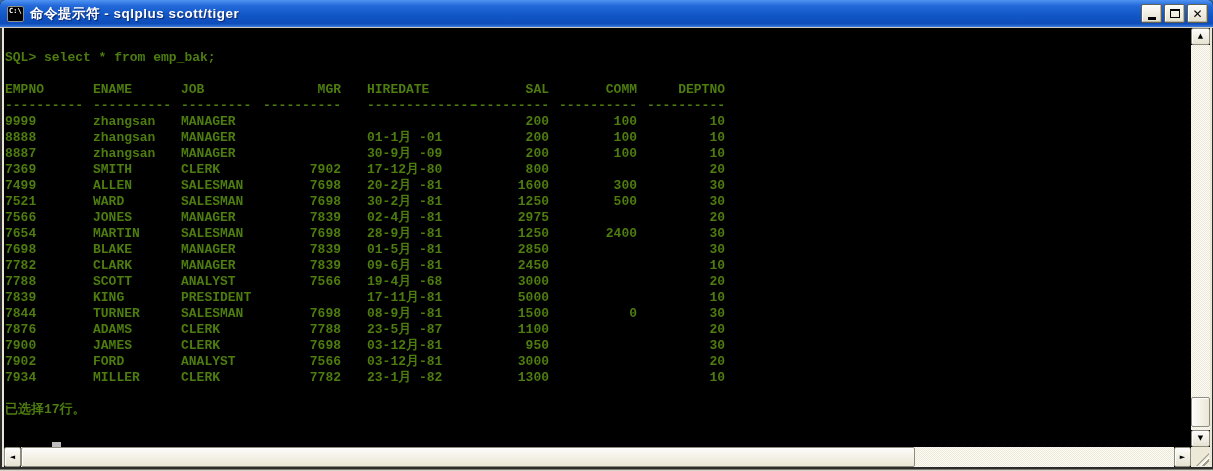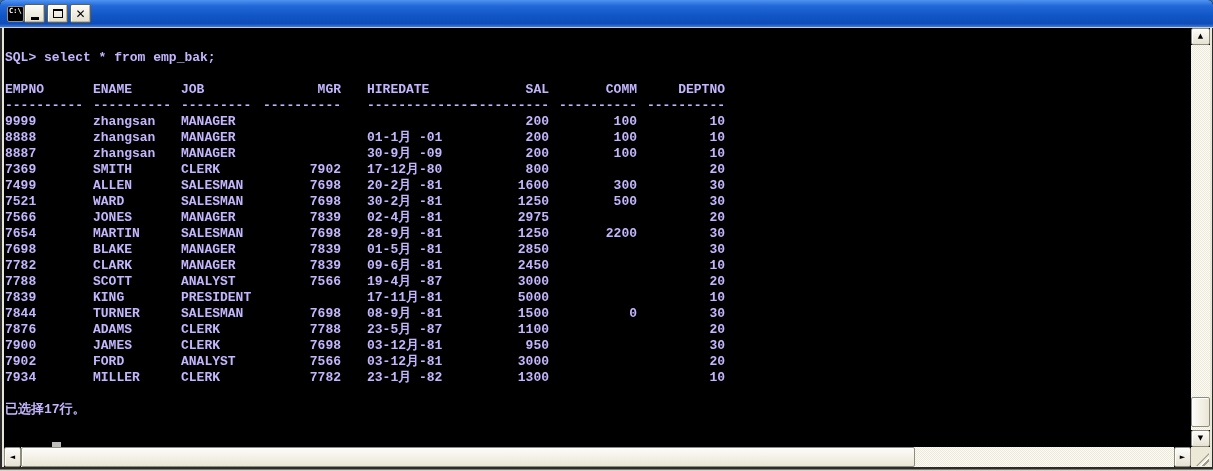--- a/index.html
+++ b/index.html
@@ -45,21 +45,21 @@
   .edge-right { position:absolute; top:28px; bottom:0; right:0; width:3px;
     background:linear-gradient(270deg,#2b2b2b 0 1px,#E9E6D8 1px 3px); }
   .edge-bottom{ position:absolute; left:0; right:0; bottom:0; height:4px;
     background:linear-gradient(180deg,#2b2b2b 0 2px,#7e7c72 2px 3px,#D8D5C8 3px 4px); }
   
   .screen {
     position:absolute; left:4px; top:29px; width:1188px; height:418px;
     background:#000; overflow:hidden;
     padding:5px 0 0 1px;
     font-family:"Liberation Mono","DejaVu Sans Mono",monospace;
-    font-size:13px; font-weight:bold; color:#c4b5fd;
+    font-size:13px; font-weight:bold; color:#4d7c0f;
   }
   .line { position:relative; height:16px; line-height:16px; white-space:pre; }
   .cell { position:absolute; top:0; height:16px; overflow:visible; }
   .c-empno    { left:0;    width:80px;  text-align:left; }
   .c-ename    { left:88px;  width:84px;  text-align:left; }
   .c-job      { left:176px; width:76px;  text-align:left; }
   .c-mgr      { left:256px; width:80px;  text-align:right; }
   .c-hiredate { left:344px; width:116px; text-align:left;padding-left:18px; }
   .c-sal      { left:464px; width:80px;  text-align:right; }
   .c-comm     { left:552px; width:80px;  text-align:right; }
@@ -107,20 +107,21 @@
     clip-path:polygon(100% 0, 100% 100%, 0 100%);
   }
 </style>
 </head>
 <body>
 
 <div class="window">
 
   <div class="titlebar">
     <div class="app-icon">C:\</div>
+    <div class="title-text">命令提示符 - sqlplus scott/tiger</div>
     <div class="win-buttons">
       <div class="wbtn">
         <span class="glyph-min"></span>
       </div>
       <div class="wbtn">
         <span class="glyph-max"></span>
       </div>
       <div class="wbtn">
         <span class="glyph-close">✕</span>
       </div>
@@ -139,24 +140,24 @@
     <div id="table-lines">
         <div class="line"><span class="cell c-empno">EMPNO</span><span class="cell c-ename">ENAME</span><span class="cell c-job">JOB</span><span class="cell c-mgr">MGR</span><span class="cell c-hiredate">HIREDATE</span><span class="cell c-sal">SAL</span><span class="cell c-comm">COMM</span><span class="cell c-deptno">DEPTNO</span></div>
         <div class="line"><span class="cell c-empno">----------</span><span class="cell c-ename">----------</span><span class="cell c-job">---------</span><span class="cell c-mgr">----------</span><span class="cell c-hiredate">--------------</span><span class="cell c-sal">----------</span><span class="cell c-comm">----------</span><span class="cell c-deptno">----------</span></div>
         <div class="line"><span class="cell c-empno">9999</span><span class="cell c-ename">zhangsan</span><span class="cell c-job">MANAGER</span><span class="cell c-mgr"></span><span class="cell c-hiredate"></span><span class="cell c-sal">200</span><span class="cell c-comm">100</span><span class="cell c-deptno">10</span></div>
         <div class="line"><span class="cell c-empno">8888</span><span class="cell c-ename">zhangsan</span><span class="cell c-job">MANAGER</span><span class="cell c-mgr"></span><span class="cell c-hiredate">01-1月 -01</span><span class="cell c-sal">200</span><span class="cell c-comm">100</span><span class="cell c-deptno">10</span></div>
         <div class="line"><span class="cell c-empno">8887</span><span class="cell c-ename">zhangsan</span><span class="cell c-job">MANAGER</span><span class="cell c-mgr"></span><span class="cell c-hiredate">30-9月 -09</span><span class="cell c-sal">200</span><span class="cell c-comm">100</span><span class="cell c-deptno">10</span></div>
         <div class="line"><span class="cell c-empno">7369</span><span class="cell c-ename">SMITH</span><span class="cell c-job">CLERK</span><span class="cell c-mgr">7902</span><span class="cell c-hiredate">17-12月-80</span><span class="cell c-sal">800</span><span class="cell c-comm"></span><span class="cell c-deptno">20</span></div>
         <div class="line"><span class="cell c-empno">7499</span><span class="cell c-ename">ALLEN</span><span class="cell c-job">SALESMAN</span><span class="cell c-mgr">7698</span><span class="cell c-hiredate">20-2月 -81</span><span class="cell c-sal">1600</span><span class="cell c-comm">300</span><span class="cell c-deptno">30</span></div>
         <div class="line"><span class="cell c-empno">7521</span><span class="cell c-ename">WARD</span><span class="cell c-job">SALESMAN</span><span class="cell c-mgr">7698</span><span class="cell c-hiredate">30-2月 -81</span><span class="cell c-sal">1250</span><span class="cell c-comm">500</span><span class="cell c-deptno">30</span></div>
         <div class="line"><span class="cell c-empno">7566</span><span class="cell c-ename">JONES</span><span class="cell c-job">MANAGER</span><span class="cell c-mgr">7839</span><span class="cell c-hiredate">02-4月 -81</span><span class="cell c-sal">2975</span><span class="cell c-comm"></span><span class="cell c-deptno">20</span></div>
-        <div class="line"><span class="cell c-empno">7654</span><span class="cell c-ename">MARTIN</span><span class="cell c-job">SALESMAN</span><span class="cell c-mgr">7698</span><span class="cell c-hiredate">28-9月 -81</span><span class="cell c-sal">1250</span><span class="cell c-comm">2200</span><span class="cell c-deptno">30</span></div>
+        <div class="line"><span class="cell c-empno">7654</span><span class="cell c-ename">MARTIN</span><span class="cell c-job">SALESMAN</span><span class="cell c-mgr">7698</span><span class="cell c-hiredate">28-9月 -81</span><span class="cell c-sal">1250</span><span class="cell c-comm">2400</span><span class="cell c-deptno">30</span></div>
         <div class="line"><span class="cell c-empno">7698</span><span class="cell c-ename">BLAKE</span><span class="cell c-job">MANAGER</span><span class="cell c-mgr">7839</span><span class="cell c-hiredate">01-5月 -81</span><span class="cell c-sal">2850</span><span class="cell c-comm"></span><span class="cell c-deptno">30</span></div>
         <div class="line"><span class="cell c-empno">7782</span><span class="cell c-ename">CLARK</span><span class="cell c-job">MANAGER</span><span class="cell c-mgr">7839</span><span class="cell c-hiredate">09-6月 -81</span><span class="cell c-sal">2450</span><span class="cell c-comm"></span><span class="cell c-deptno">10</span></div>
-        <div class="line"><span class="cell c-empno">7788</span><span class="cell c-ename">SCOTT</span><span class="cell c-job">ANALYST</span><span class="cell c-mgr">7566</span><span class="cell c-hiredate">19-4月 -87</span><span class="cell c-sal">3000</span><span class="cell c-comm"></span><span class="cell c-deptno">20</span></div>
+        <div class="line"><span class="cell c-empno">7788</span><span class="cell c-ename">SCOTT</span><span class="cell c-job">ANALYST</span><span class="cell c-mgr">7566</span><span class="cell c-hiredate">19-4月 -68</span><span class="cell c-sal">3000</span><span class="cell c-comm"></span><span class="cell c-deptno">20</span></div>
         <div class="line"><span class="cell c-empno">7839</span><span class="cell c-ename">KING</span><span class="cell c-job">PRESIDENT</span><span class="cell c-mgr"></span><span class="cell c-hiredate">17-11月-81</span><span class="cell c-sal">5000</span><span class="cell c-comm"></span><span class="cell c-deptno">10</span></div>
         <div class="line"><span class="cell c-empno">7844</span><span class="cell c-ename">TURNER</span><span class="cell c-job">SALESMAN</span><span class="cell c-mgr">7698</span><span class="cell c-hiredate">08-9月 -81</span><span class="cell c-sal">1500</span><span class="cell c-comm">0</span><span class="cell c-deptno">30</span></div>
         <div class="line"><span class="cell c-empno">7876</span><span class="cell c-ename">ADAMS</span><span class="cell c-job">CLERK</span><span class="cell c-mgr">7788</span><span class="cell c-hiredate">23-5月 -87</span><span class="cell c-sal">1100</span><span class="cell c-comm"></span><span class="cell c-deptno">20</span></div>
         <div class="line"><span class="cell c-empno">7900</span><span class="cell c-ename">JAMES</span><span class="cell c-job">CLERK</span><span class="cell c-mgr">7698</span><span class="cell c-hiredate">03-12月-81</span><span class="cell c-sal">950</span><span class="cell c-comm"></span><span class="cell c-deptno">30</span></div>
         <div class="line"><span class="cell c-empno">7902</span><span class="cell c-ename">FORD</span><span class="cell c-job">ANALYST</span><span class="cell c-mgr">7566</span><span class="cell c-hiredate">03-12月-81</span><span class="cell c-sal">3000</span><span class="cell c-comm"></span><span class="cell c-deptno">20</span></div>
         <div class="line"><span class="cell c-empno">7934</span><span class="cell c-ename">MILLER</span><span class="cell c-job">CLERK</span><span class="cell c-mgr">7782</span><span class="cell c-hiredate">23-1月 -82</span><span class="cell c-sal">1300</span><span class="cell c-comm"></span><span class="cell c-deptno">10</span></div>
       </div>
 
     <div class="line"></div>
     <div class="line">已选择17行。</div>

